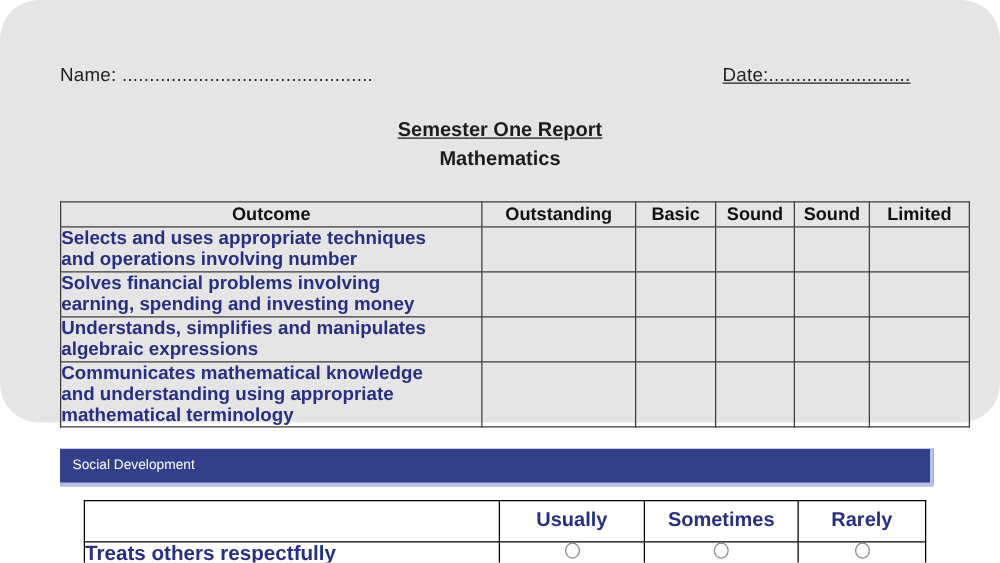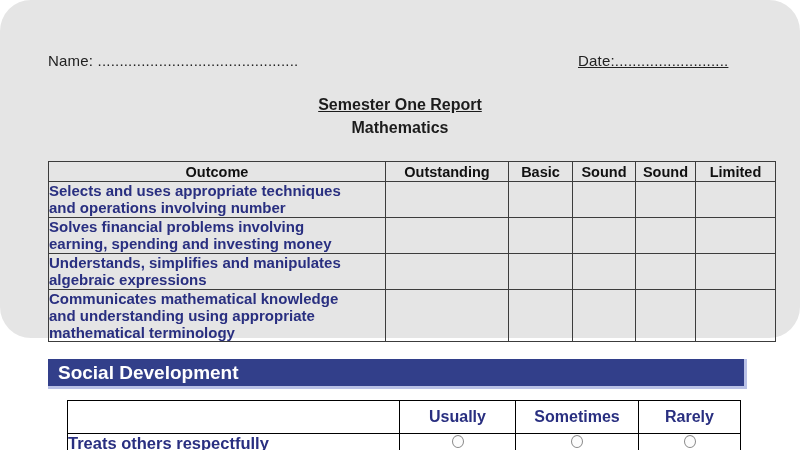--- a/index.html
+++ b/index.html
@@ -47,21 +47,21 @@
   tr.r2 { height: 36px; }
   tr.r3 { height: 52px; }
 
   
   .banner {
     position: absolute; left: 48px; top: 359px;
     width: 686px; height: 27px;
     background: #323f8a;
     border-right: 3px solid #b9c1e6;
     border-bottom: 3px solid #b9c1e6;
-    color: #ffffff; font-weight: bold; font-size: 19px;
+    color: #ffffff; font-weight: normal; font-size: 11px;
     line-height: 27px; padding-left: 10px;
   }
 
   
   table.social {
     position: absolute; left: 67px; top: 400px;
     width: 673px; border-collapse: collapse; table-layout: fixed;
   }
   table.social th, table.social td {
     border: 1px solid #000000; padding: 0;

